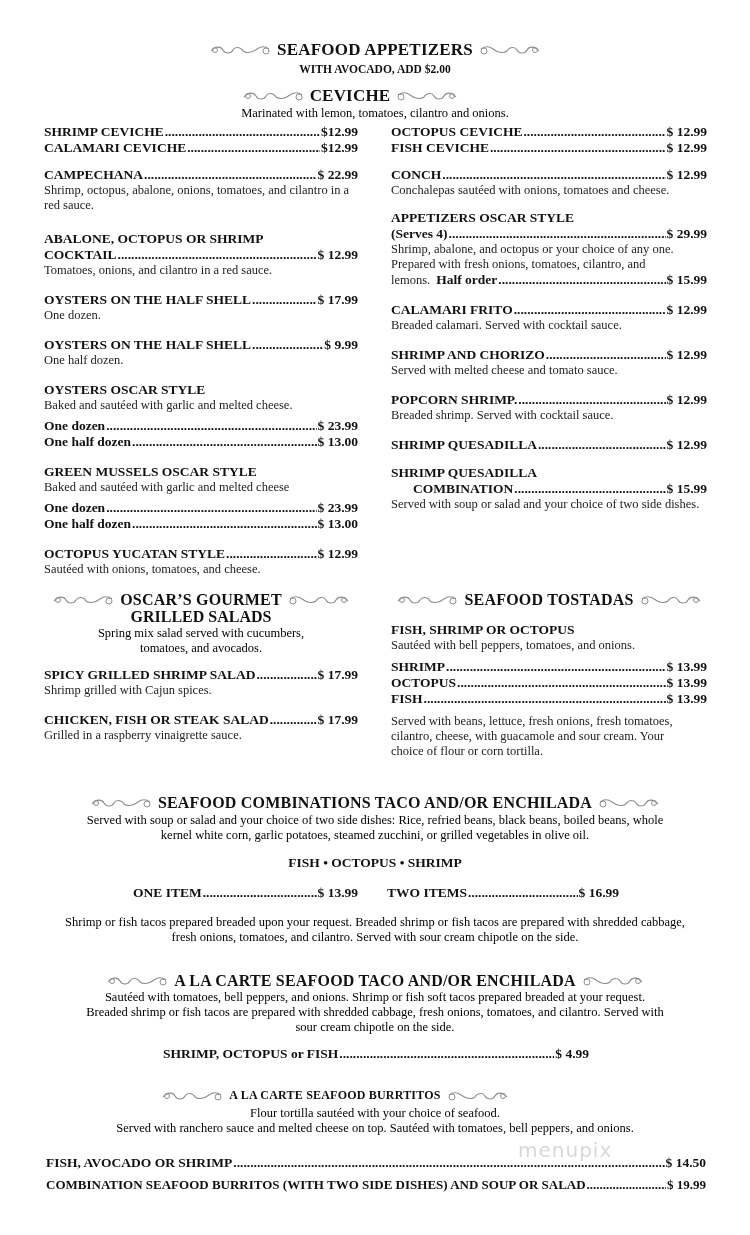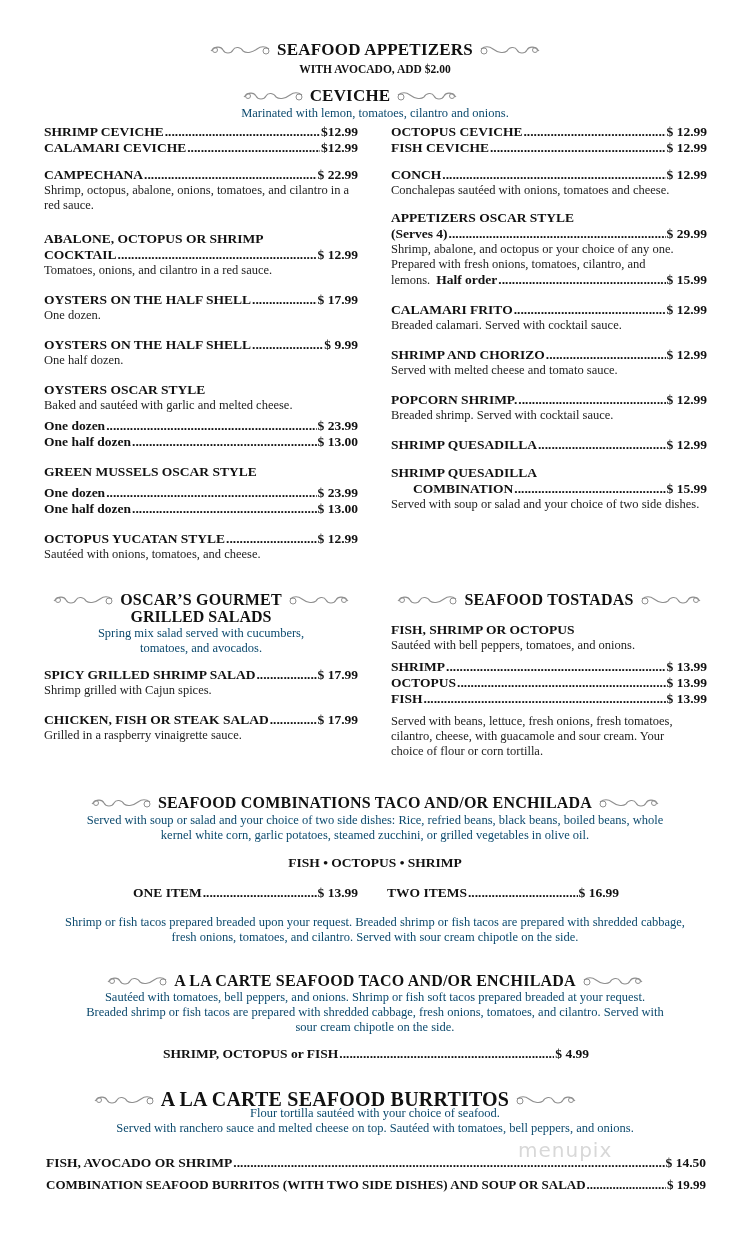--- a/index.html
+++ b/index.html
@@ -2,21 +2,21 @@
 <html><head>
 <meta charset="utf-8">
 <style>
   * { box-sizing: border-box; margin: 0; padding: 0; }
   html, body { width: 750px; height: 1235px; background: #ffffff; overflow: hidden; }
   body { font-family: "Liberation Serif", "DejaVu Serif", serif; color: #111; position: relative; }
   .abs { position: absolute; }
   .sect-title { font-weight: bold; text-align: center; white-space: nowrap; display: flex; align-items: center; justify-content: center; gap: 6px; }
   .sect-title .t { letter-spacing: 0.2px; }
   .sub { font-weight: bold; text-align: center; font-size: 11.5px; }
-  .note { text-align: center; font-size: 12.5px; line-height: 15px; color: #0c4a6e; }
+  .note { text-align: center; font-size: 12.5px; line-height: 15px; color: #000000; }
   .desc { font-size: 12.5px; line-height: 15px; color: #222; }
   .row { display: flex; align-items: baseline; font-weight: bold; font-size: 13.5px; line-height: 16px; white-space: nowrap; text-align: right; }
   .row .name { flex: 0 0 auto; }
   .row .dots { flex: 1 1 auto; overflow: hidden; margin: 0 1px; }
   .row .dots::after { content: "................................................................................................................................................................................................................................................................"; font-weight: bold; letter-spacing: 0px; }
   .row .price { flex: 0 0 auto; }
   .hdr { font-weight: bold; font-size: 13.5px; line-height: 16px; white-space: nowrap; }
   .flour { width: 62px; height: 14px; }
   .watermark { position: absolute; left: 518px; top: 1138px; font-family: "DejaVu Sans", sans-serif; font-size: 20px; color: #d8d8d8; letter-spacing: 1px; }
 </style>
@@ -132,20 +132,21 @@
         </div>
       <div class="row">
           <span class="name">One half dozen</span>
           <span class="dots"></span>
           <span class="price">$ 13.00</span>
         </div>
     </div>
   </div>
   <div style="margin-top:14px;">
     <div class="hdr">GREEN MUSSELS OSCAR STYLE</div>
+    <div class="desc">Baked and sautéed with garlic and melted cheese</div>
     <div style="margin-top:5px;">
       <div class="row">
           <span class="name">One dozen</span>
           <span class="dots"></span>
           <span class="price">$ 23.99</span>
         </div>
       <div class="row">
           <span class="name">One half dozen</span>
           <span class="dots"></span>
           <span class="price">$ 13.00</span>
@@ -328,21 +329,21 @@
 </div>
 <div class="abs note" style="left:85px; width:580px; top:990px;">Sautéed with tomatoes, bell peppers, and onions. Shrimp or fish soft tacos prepared breaded at your request. Breaded shrimp or fish tacos are prepared with shredded cabbage, fresh onions, tomatoes, and cilantro. Served with sour cream chipotle on the side.</div>
 <div class="abs" style="left:163px; top:1046px; width:426px;">
   <div class="row">
       <span class="name">SHRIMP, OCTOPUS or FISH</span>
       <span class="dots"></span>
       <span class="price">$ 4.99</span>
     </div>
 </div>
 
-<div class="abs sect-title" style="left:0; width:670px; top:1088px; font-size:20px;">
+<div class="abs sect-title" style="left:0; width:670px; top:1088px; font-size:12px;">
   <svg class="flour">
       <use href="#flourish-l"></use>
     </svg>
   <span class="t">A LA CARTE SEAFOOD BURRTITOS</span>
   <svg class="flour">
       <use href="#flourish-r"></use>
     </svg>
 </div>
 <div class="abs note" style="left:0; width:750px; top:1106px;">Flour tortilla sautéed with your choice of seafood.</div>
 <div class="abs note" style="left:0; width:750px; top:1121px;">Served with ranchero sauce and melted cheese on top. Sautéed with tomatoes, bell peppers, and onions.</div>

